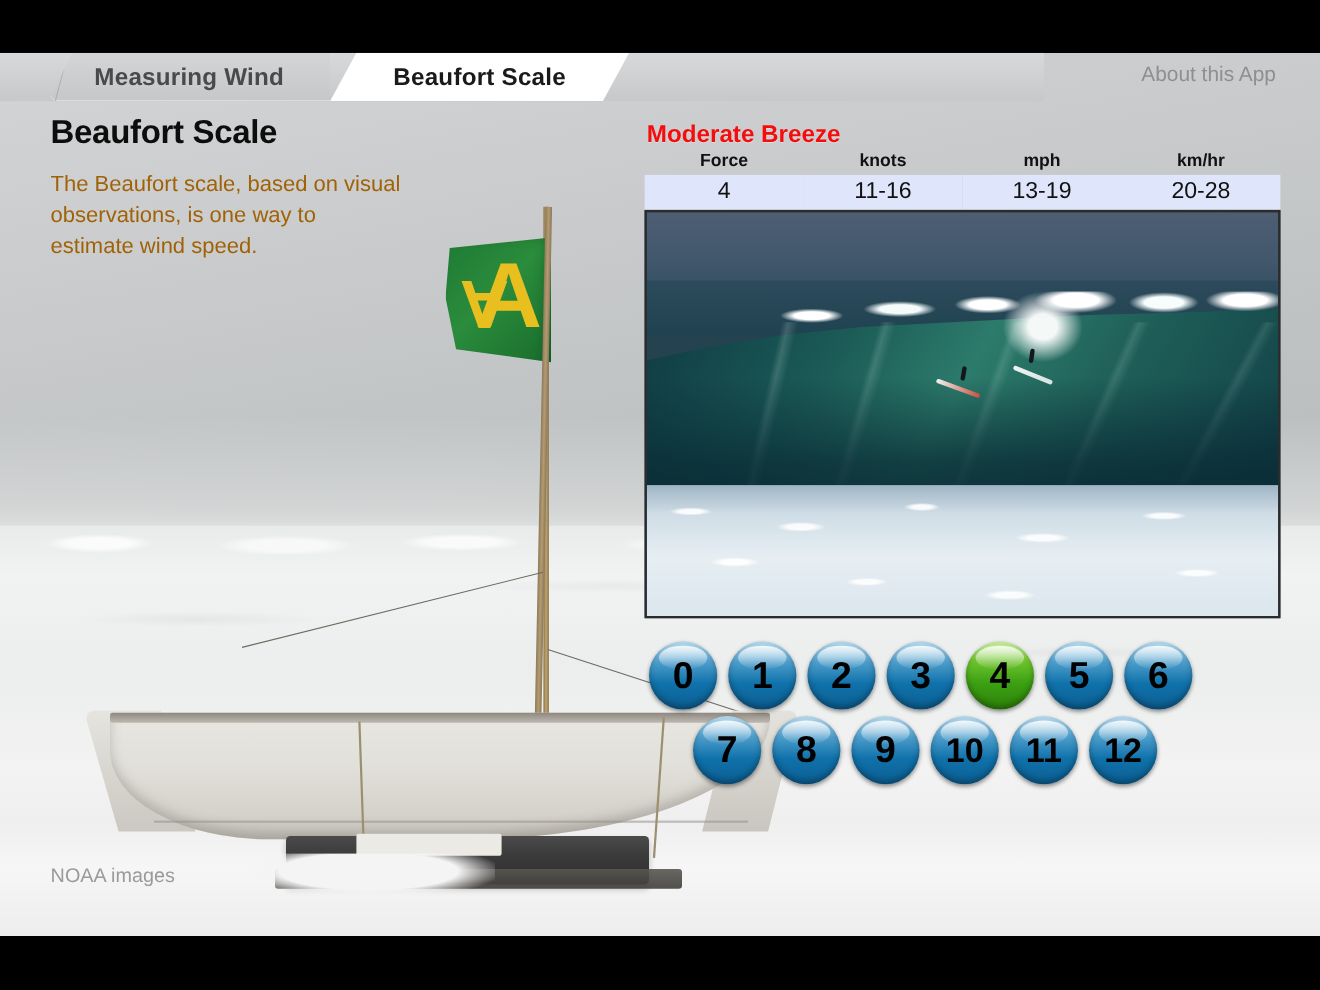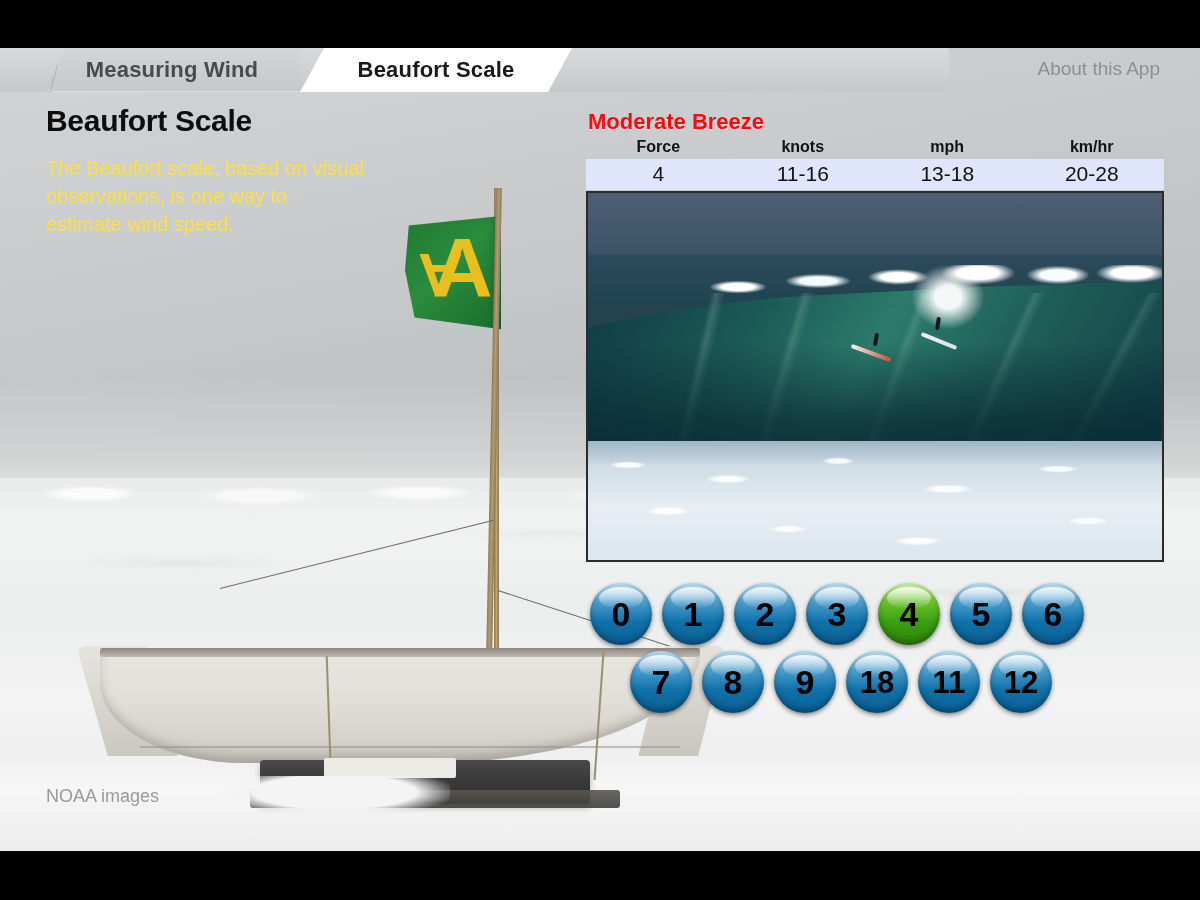--- a/index.html
+++ b/index.html
@@ -94,21 +94,21 @@
   .tab-inactive:after{content:"";position:absolute;left:0;top:0;width:24px;height:44px;
        background:linear-gradient(105deg,rgba(0,0,0,0) 48%,rgba(120,120,120,.35) 50%,rgba(0,0,0,0) 53%);}
   .tab-active{left:300px;width:272px;color:#1a1a1a;background:#fff;
        clip-path:polygon(24px 0,100% 0,calc(100% - 24px) 100%,0 100%);
        filter:drop-shadow(0 2px 2px rgba(0,0,0,.25));}
   .about{position:absolute;right:40px;top:58px;font-size:19px;color:#8d8f90;z-index:31;cursor:pointer;}
 
   
   .panel-left{position:absolute;left:46px;top:104px;width:330px;z-index:20;}
   .panel-title{font-size:30px;font-weight:bold;color:#0d0d0d;margin:0 0 16px 0;letter-spacing:-.3px;}
-  .panel-p{font-size:20px;line-height:28px;color:#fde047;margin:0 8px 24px 0;}
+  .panel-p{font-size:20px;line-height:28px;color:#a16207;margin:0 8px 24px 0;}
   .panel-p:last-child{margin-bottom:0;}
 
   
   .panel-right{position:absolute;left:586px;top:110px;width:536px;z-index:20;}
   .cond-name{font-size:22px;font-weight:bold;color:#f40d0d;margin:0 0 2px 2px;line-height:24px;
        text-shadow:0 1px 0 rgba(255,255,255,.35);}
   .wtable{width:578px;border-collapse:collapse;table-layout:fixed;}
   .wtable th{font-size:16px;font-weight:bold;color:#111;padding:2px 0 3px 0;text-align:center;}
   .wtable td{font-size:21px;color:#111;text-align:center;padding:3px 0 4px 0;background:#dfe5fb;}
   .photo-frame{position:relative;width:574px;height:367px;border:2px solid #2b2b2b;margin-top:1px;
@@ -238,21 +238,21 @@
           <th>Force</th>
           <th>knots</th>
           <th>mph</th>
           <th>km/hr</th>
         </tr>
       </thead>
       <tbody>
         <tr>
           <td>4</td>
           <td>11-16</td>
-          <td>13-18</td>
+          <td>13-19</td>
           <td>20-28</td>
         </tr>
       </tbody>
     </table>
 
     <div class="photo-frame">
       <div class="sea-sky"></div>
       <div class="sea-far"></div>
       <div class="wave"></div>
       <div class="wave-streak"></div>
@@ -296,21 +296,21 @@
         <div class="fbtn">
           <span>7</span>
         </div>
         <div class="fbtn">
           <span>8</span>
         </div>
         <div class="fbtn">
           <span>9</span>
         </div>
         <div class="fbtn w2">
-          <span>18</span>
+          <span>10</span>
         </div>
         <div class="fbtn w2">
           <span>11</span>
         </div>
         <div class="fbtn w2">
           <span>12</span>
         </div>
       </div>
   </div>
 

